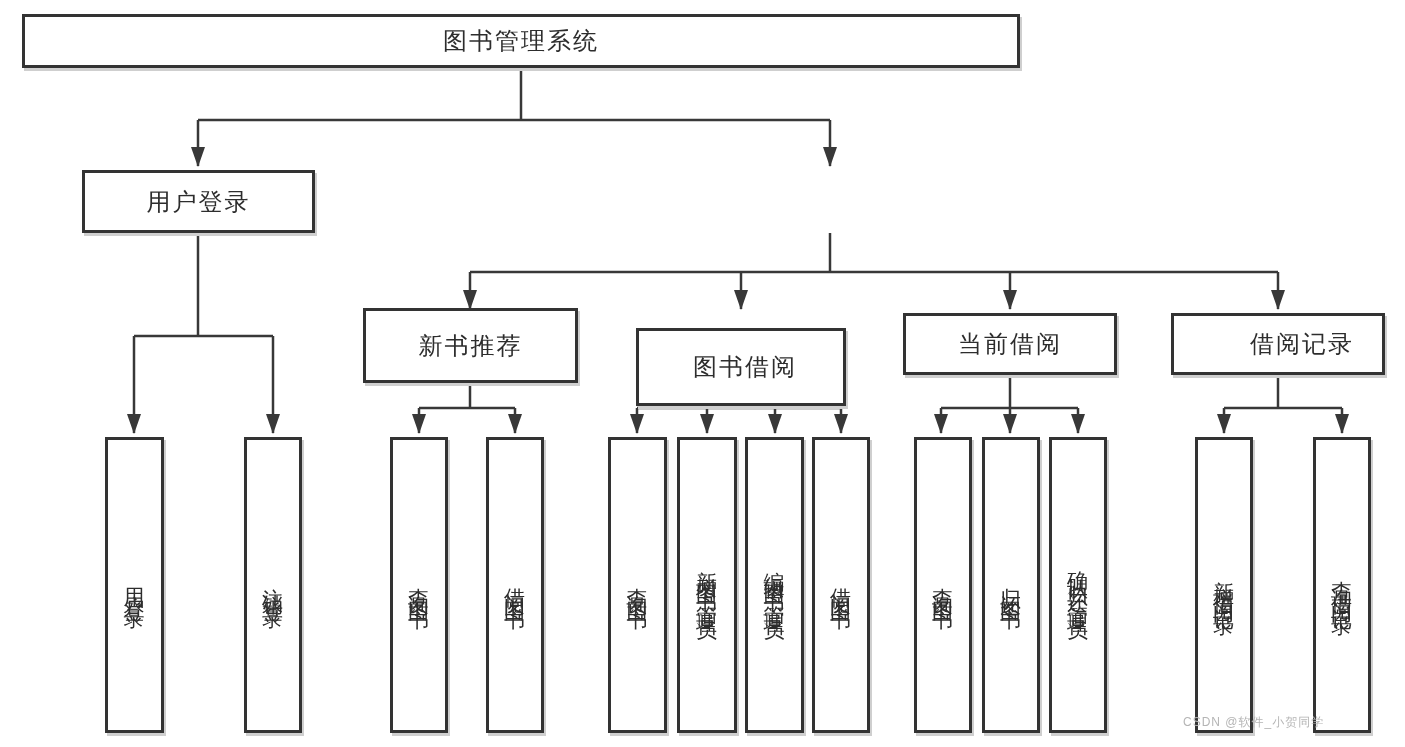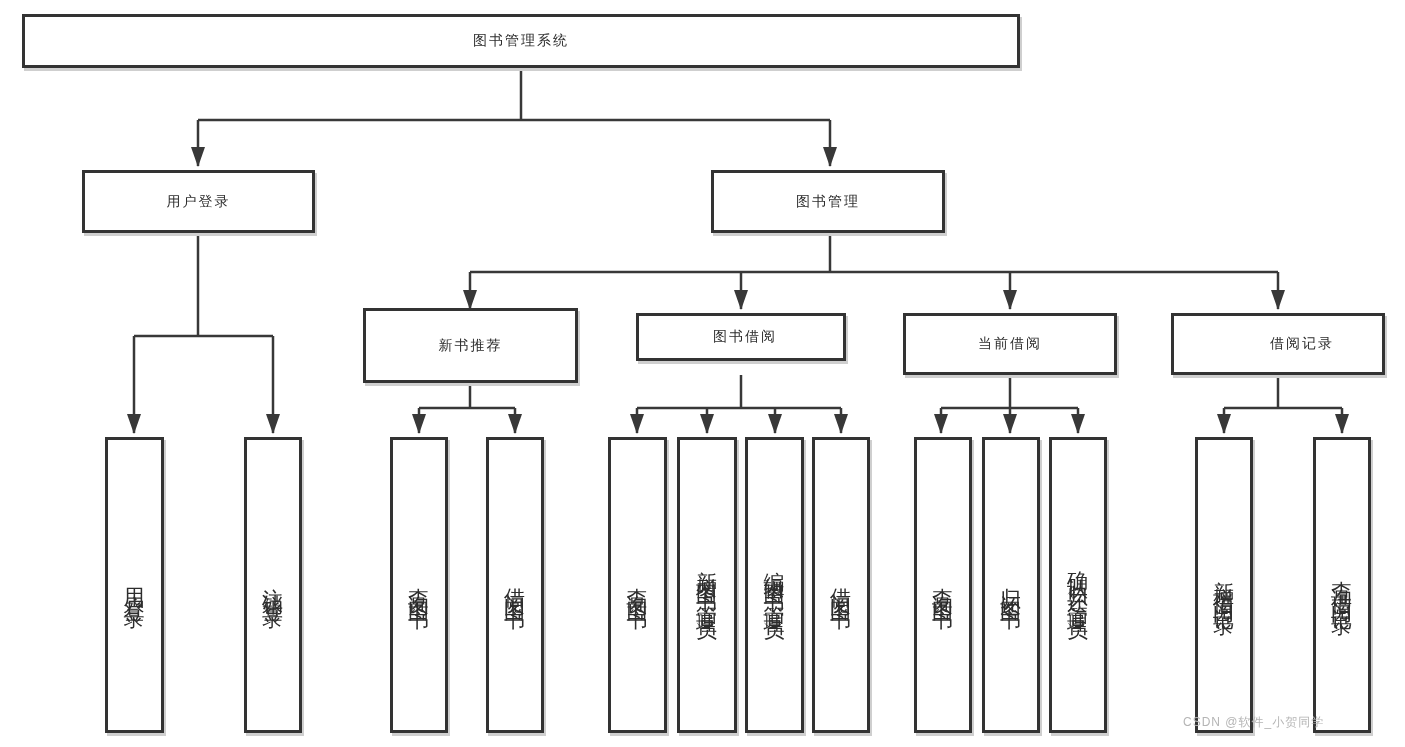--- a/index.html
+++ b/index.html
@@ -17,21 +17,21 @@
     background:#ffffff;
     border:3px solid #333333;
     box-sizing:border-box;
     display:flex;
     align-items:center;
     justify-content:center;
     box-shadow:2px 3px 0 #cfcfcf;
     z-index:2;
   }
   .hlabel {
-    font-size:14px;
+    font-size:24px;
     letter-spacing:2px;
     white-space:nowrap;
     font-family:Liberation Mono, monospace;
   }
   .vtext {
     writing-mode:vertical-rl;
     text-orientation:mixed;
     font-size:21px;
     letter-spacing:7px;
     line-height:1;
@@ -102,28 +102,25 @@
     </g>
   </svg>
 
   <div class="box" style="left:22px; top:14px; width:998px; height:54px;">
     <span class="hlabel">图书管理系统</span>
   </div>
 
   <div class="box" style="left:82px; top:170px; width:233px; height:63px;">
     <span class="hlabel">用户登录</span>
   </div>
-  <div class="box" style="left:711px; top:170px; width:234px; height:63px;">
-    <span class="hlabel">图书管理</span>
-  </div>
 
   <div class="box" style="left:363px; top:308px; width:215px; height:75px;">
     <span class="hlabel">新书推荐</span>
   </div>
-  <div class="box" style="left:636px; top:313px; width:210px; height:48px;padding-left:8px;">
+  <div class="box" style="left:636px; top:328px; width:210px; height:78px;padding-left:8px;">
     <span class="hlabel">图书借阅</span>
   </div>
   <div class="box" style="left:903px; top:313px; width:214px; height:62px;text-align:center;">
     <span class="hlabel">当前借阅</span>
   </div>
   <div class="box" style="left:1171px; top:313px; width:214px; height:62px;padding-left:48px;">
     <span class="hlabel">借阅记录</span>
   </div>
 
   <div class="box" style="left:105px; top:437px; width:59px; height:296px;">

